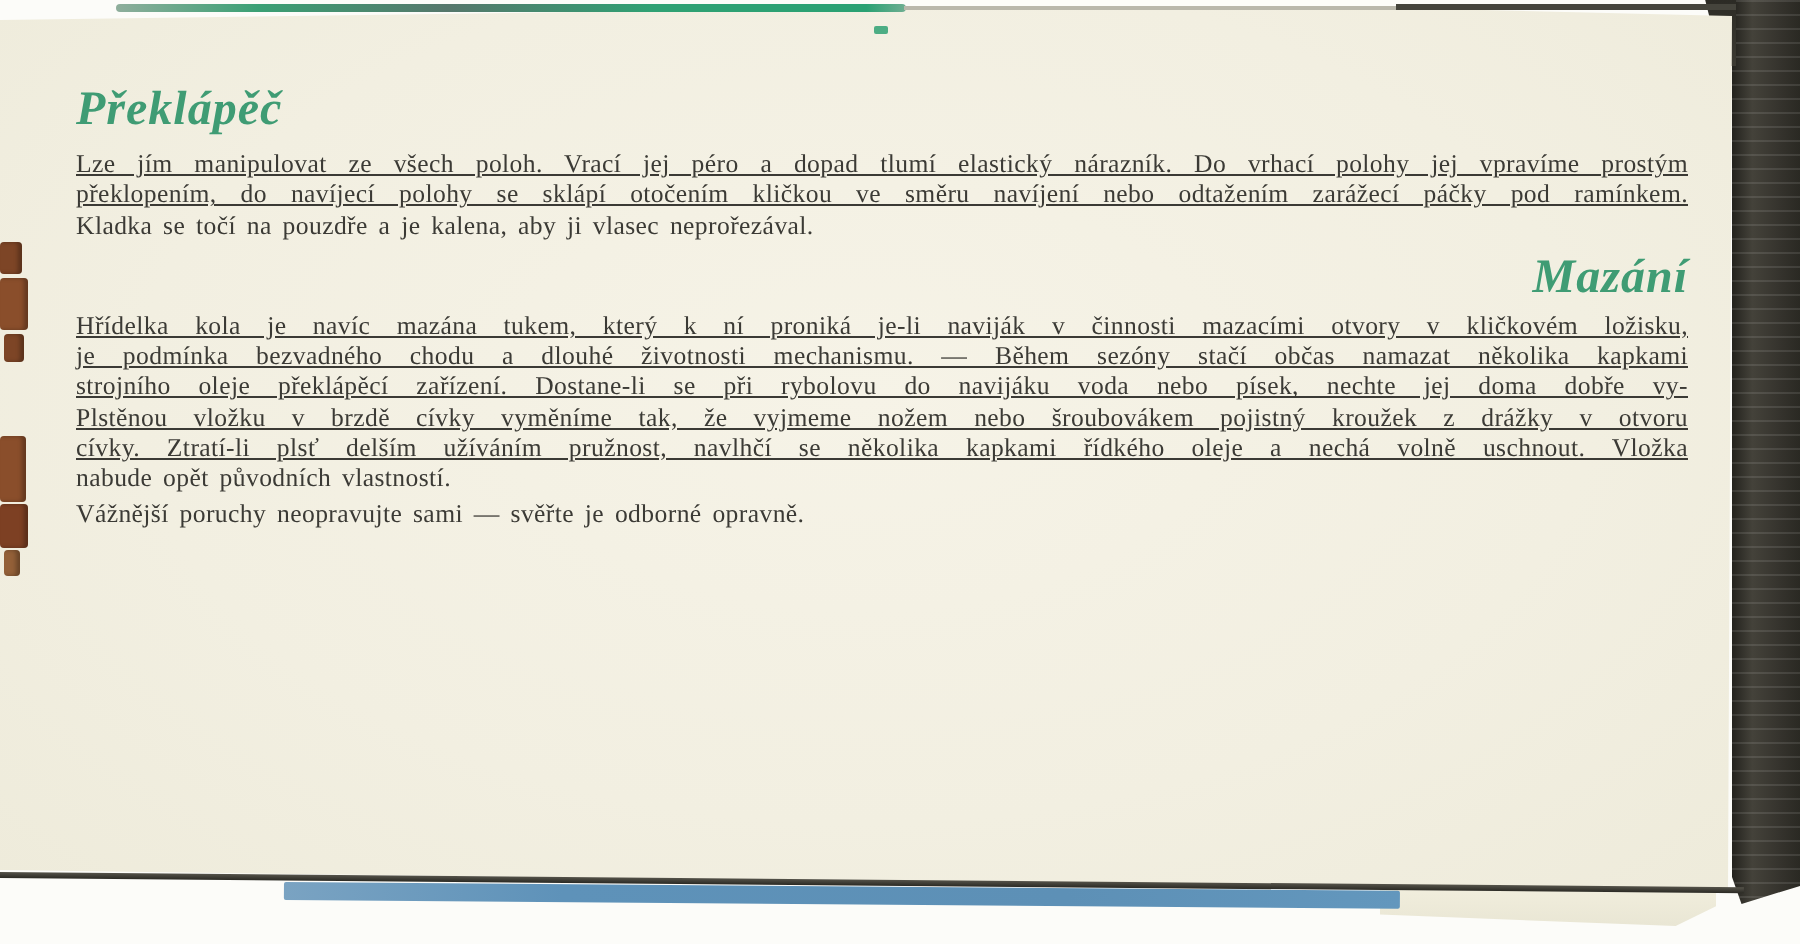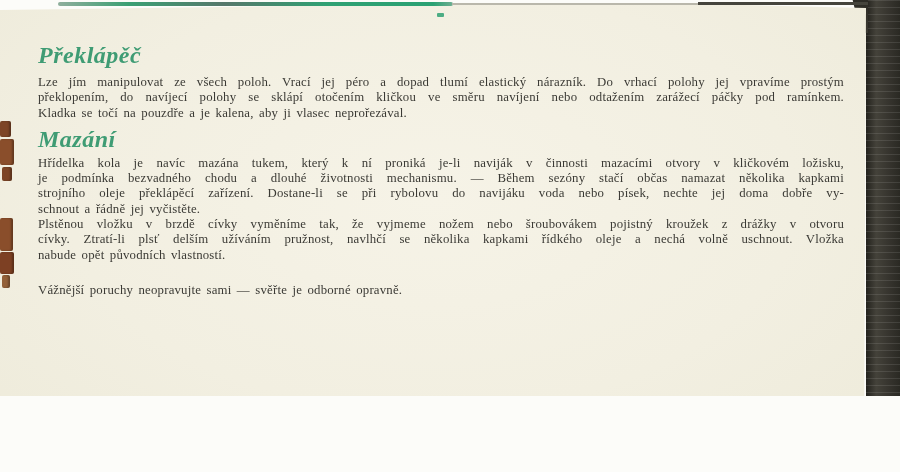--- a/index.html
+++ b/index.html
@@ -8,21 +8,21 @@
     --body-text:#3b3a35;
     --binding-edge-dark:#35332d;
     --top-edge-green:#2fa173;
     --bottom-edge-blue:#5e92b9;
     --rust-stain:#8a4e2b;
     --backdrop-white:#fcfcf9;
   }
   *{box-sizing:border-box;margin:0;padding:0;}
   html,body{width:900px;height:472px;overflow:hidden;}
   body{background:var(--backdrop-white);font-family:"Liberation Serif",serif;}
-  .scene{position:relative;width:900px;height:396px;overflow:hidden;}
+  .scene{position:relative;width:900px;height:472px;overflow:hidden;}
 
   
   .binding-edge{
     position:absolute;left:866px;top:0;width:34px;height:452px;z-index:2;
     background:
       repeating-linear-gradient(to bottom, rgba(255,255,255,0.10) 0 1px, rgba(0,0,0,0) 1px 7px),
       linear-gradient(to right,#23221d,#44423a 30%,var(--binding-edge-dark) 70%,#2a2923);
     clip-path:polygon(0 0,100% 0,100% 98%,14% 100%,0 97%);
   }
   .binding-top-notch{
@@ -75,28 +75,28 @@
   .content{
     position:absolute;left:38px;top:0;width:806px;z-index:7;
     color:var(--body-text);
     font-family:"Liberation Serif",serif;
   }
   .heading{
     font-style:italic;font-weight:bold;font-size:24px;line-height:27px;
     color:var(--heading-green);letter-spacing:.5px;word-spacing:14px;
   }
   .heading.first{margin-top:42px;margin-bottom:6px;}
-  .heading.mid{margin-top:5px;margin-bottom:3px;}
+  .heading.mid{margin-top:5px;margin-bottom:3px;text-align:right;}
   .para{margin:0;}
   .line{
     font-size:12.8px;line-height:15.3px;letter-spacing:.2px;word-spacing:2px;
     text-align:justify;text-align-last:left;white-space:normal;
   }
-  .line.fill{text-align-last:justify;}
-  .para.final-note{margin-top:20px;}
+  .line.fill{text-align-last:justify;text-decoration:underline;}
+  .para.final-note{margin-top:2px;}
 </style>
 </head>
 <body>
 
 <div class="scene">
 
   <div class="binding-edge"></div>
   <div class="binding-top-notch"></div>
 
   <div class="page"></div>
@@ -126,21 +126,20 @@
     </div>
 
     <h2 class="heading mid">Mazání</h2>
     <div class="para">
       <div class="line fill">Hřídelka kola je navíc mazána tukem, který k ní proniká je-li naviják v činnosti mazacími otvory v kličkovém ložisku,</div>
     </div>
 
     <div class="para">
       <div class="line fill">je podmínka bezvadného chodu a dlouhé životnosti mechanismu. — Během sezóny stačí občas namazat několika kapkami</div>
       <div class="line fill">strojního oleje překlápěcí zařízení. Dostane-li se při rybolovu do navijáku voda nebo písek, nechte jej doma dobře vy-</div>
-      <div class="line">schnout a řádně jej vyčistěte.</div>
     </div>
     <div class="para">
       <div class="line fill">Plstěnou vložku v brzdě cívky vyměníme tak, že vyjmeme nožem nebo šroubovákem pojistný kroužek z drážky v otvoru</div>
       <div class="line fill">cívky. Ztratí-li plsť delším užíváním pružnost, navlhčí se několika kapkami řídkého oleje a nechá volně uschnout. Vložka</div>
       <div class="line">nabude opět původních vlastností.</div>
     </div>
     <div class="para final-note">
       <div class="line">Vážnější poruchy neopravujte sami — svěřte je odborné opravně.</div>
     </div>
 

